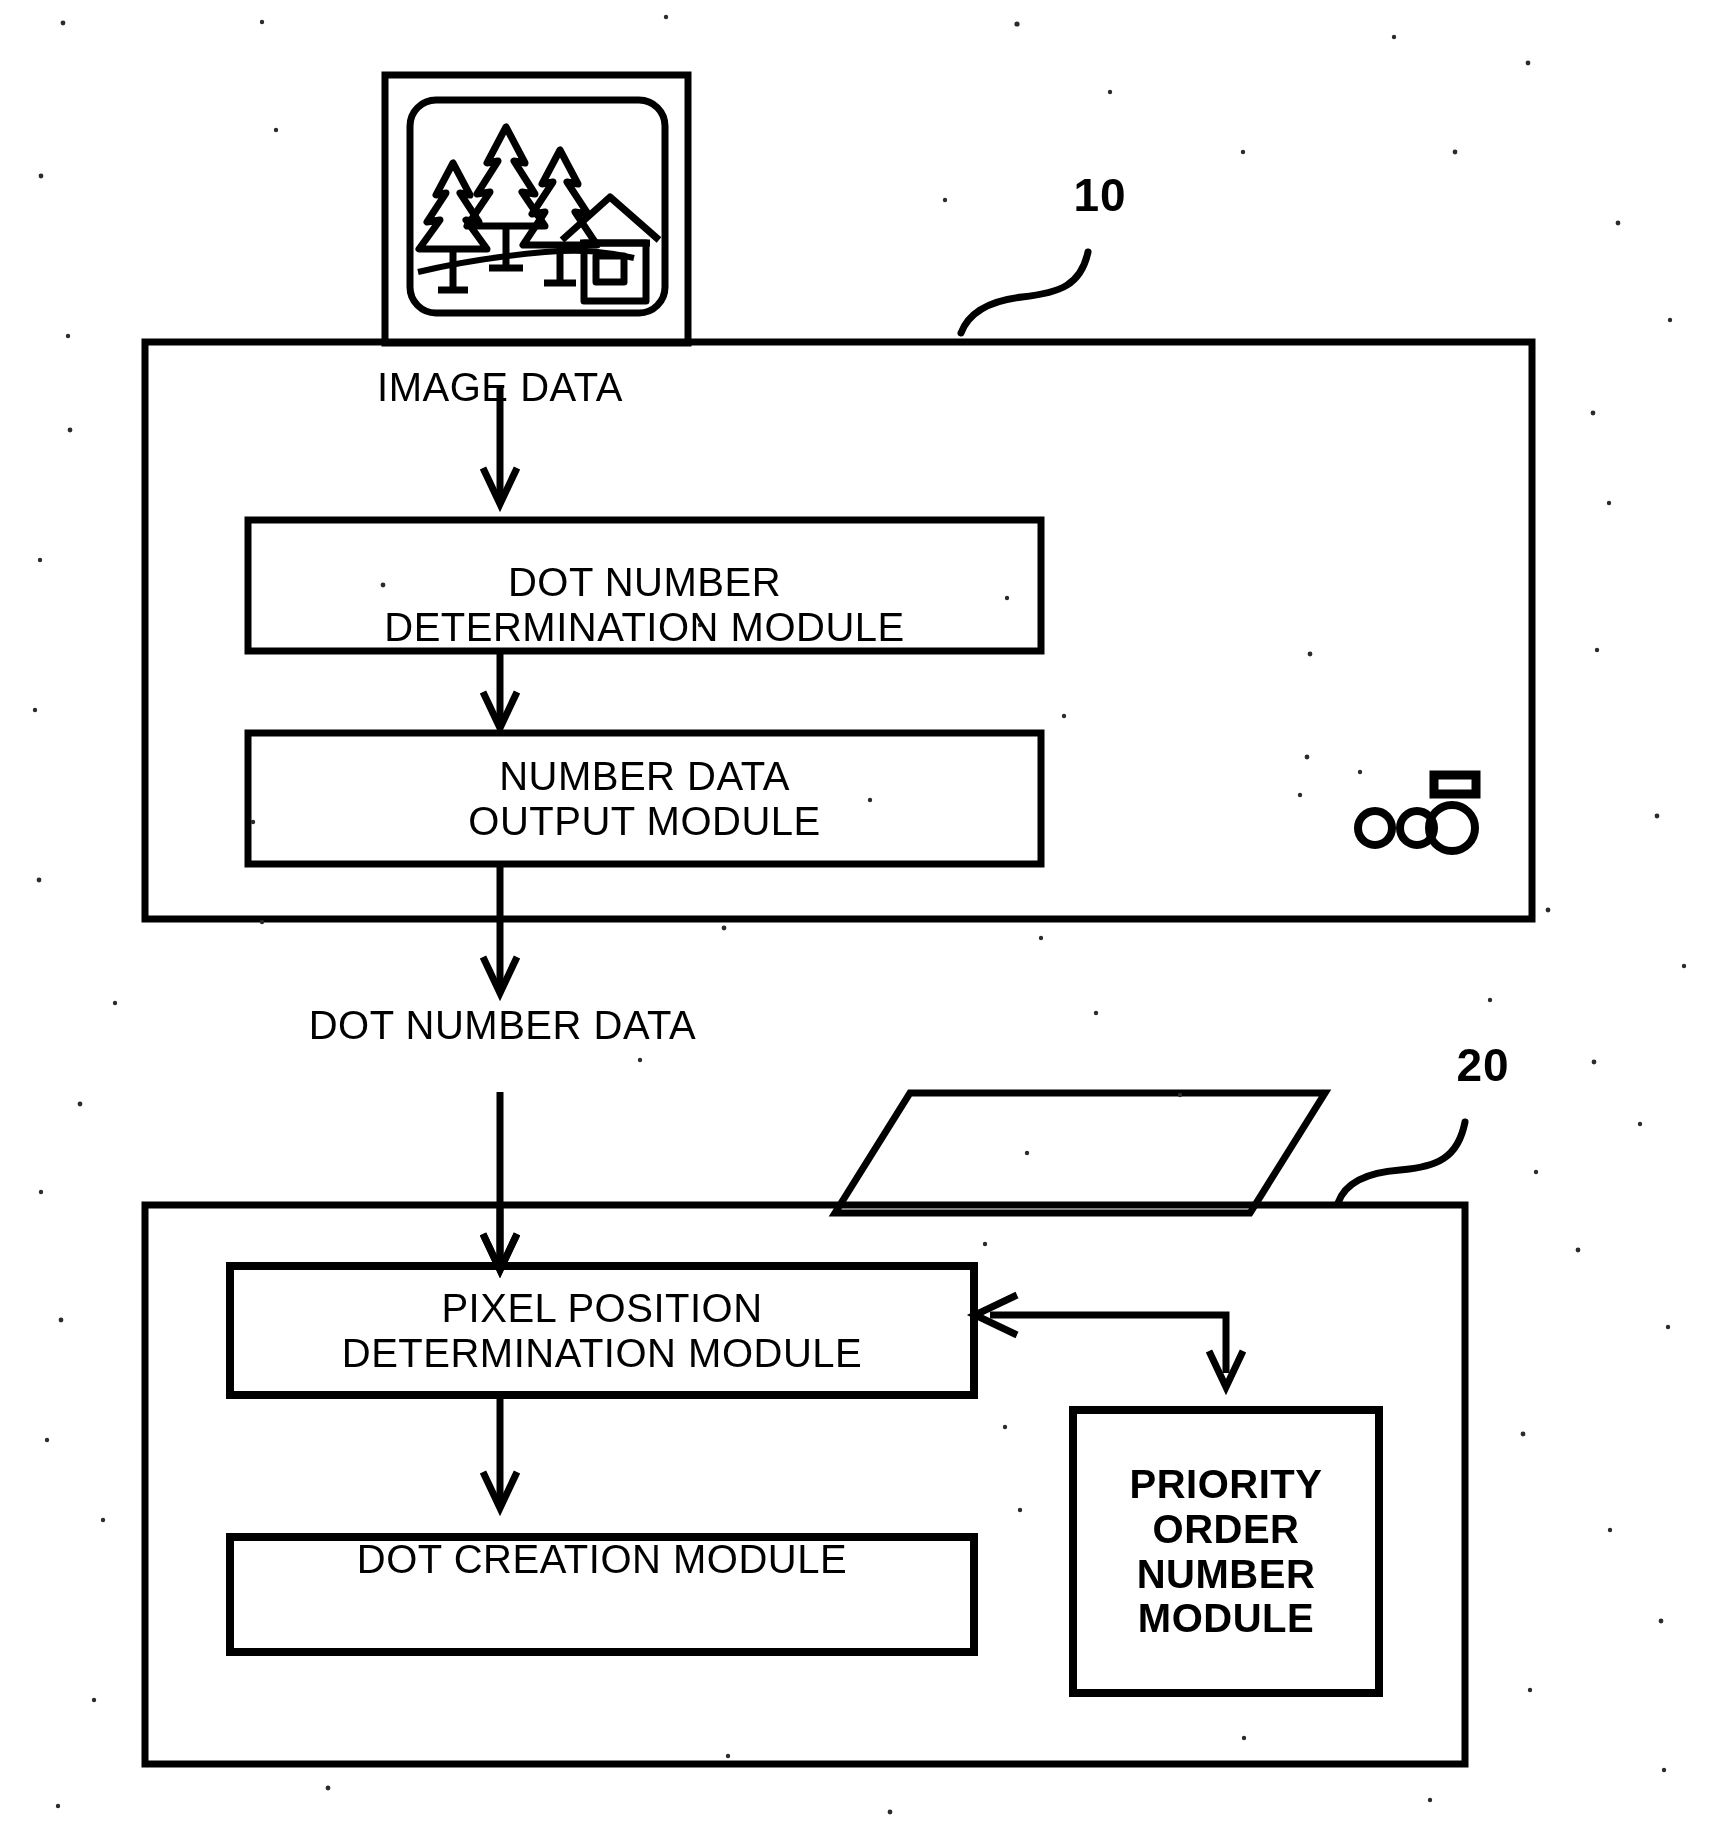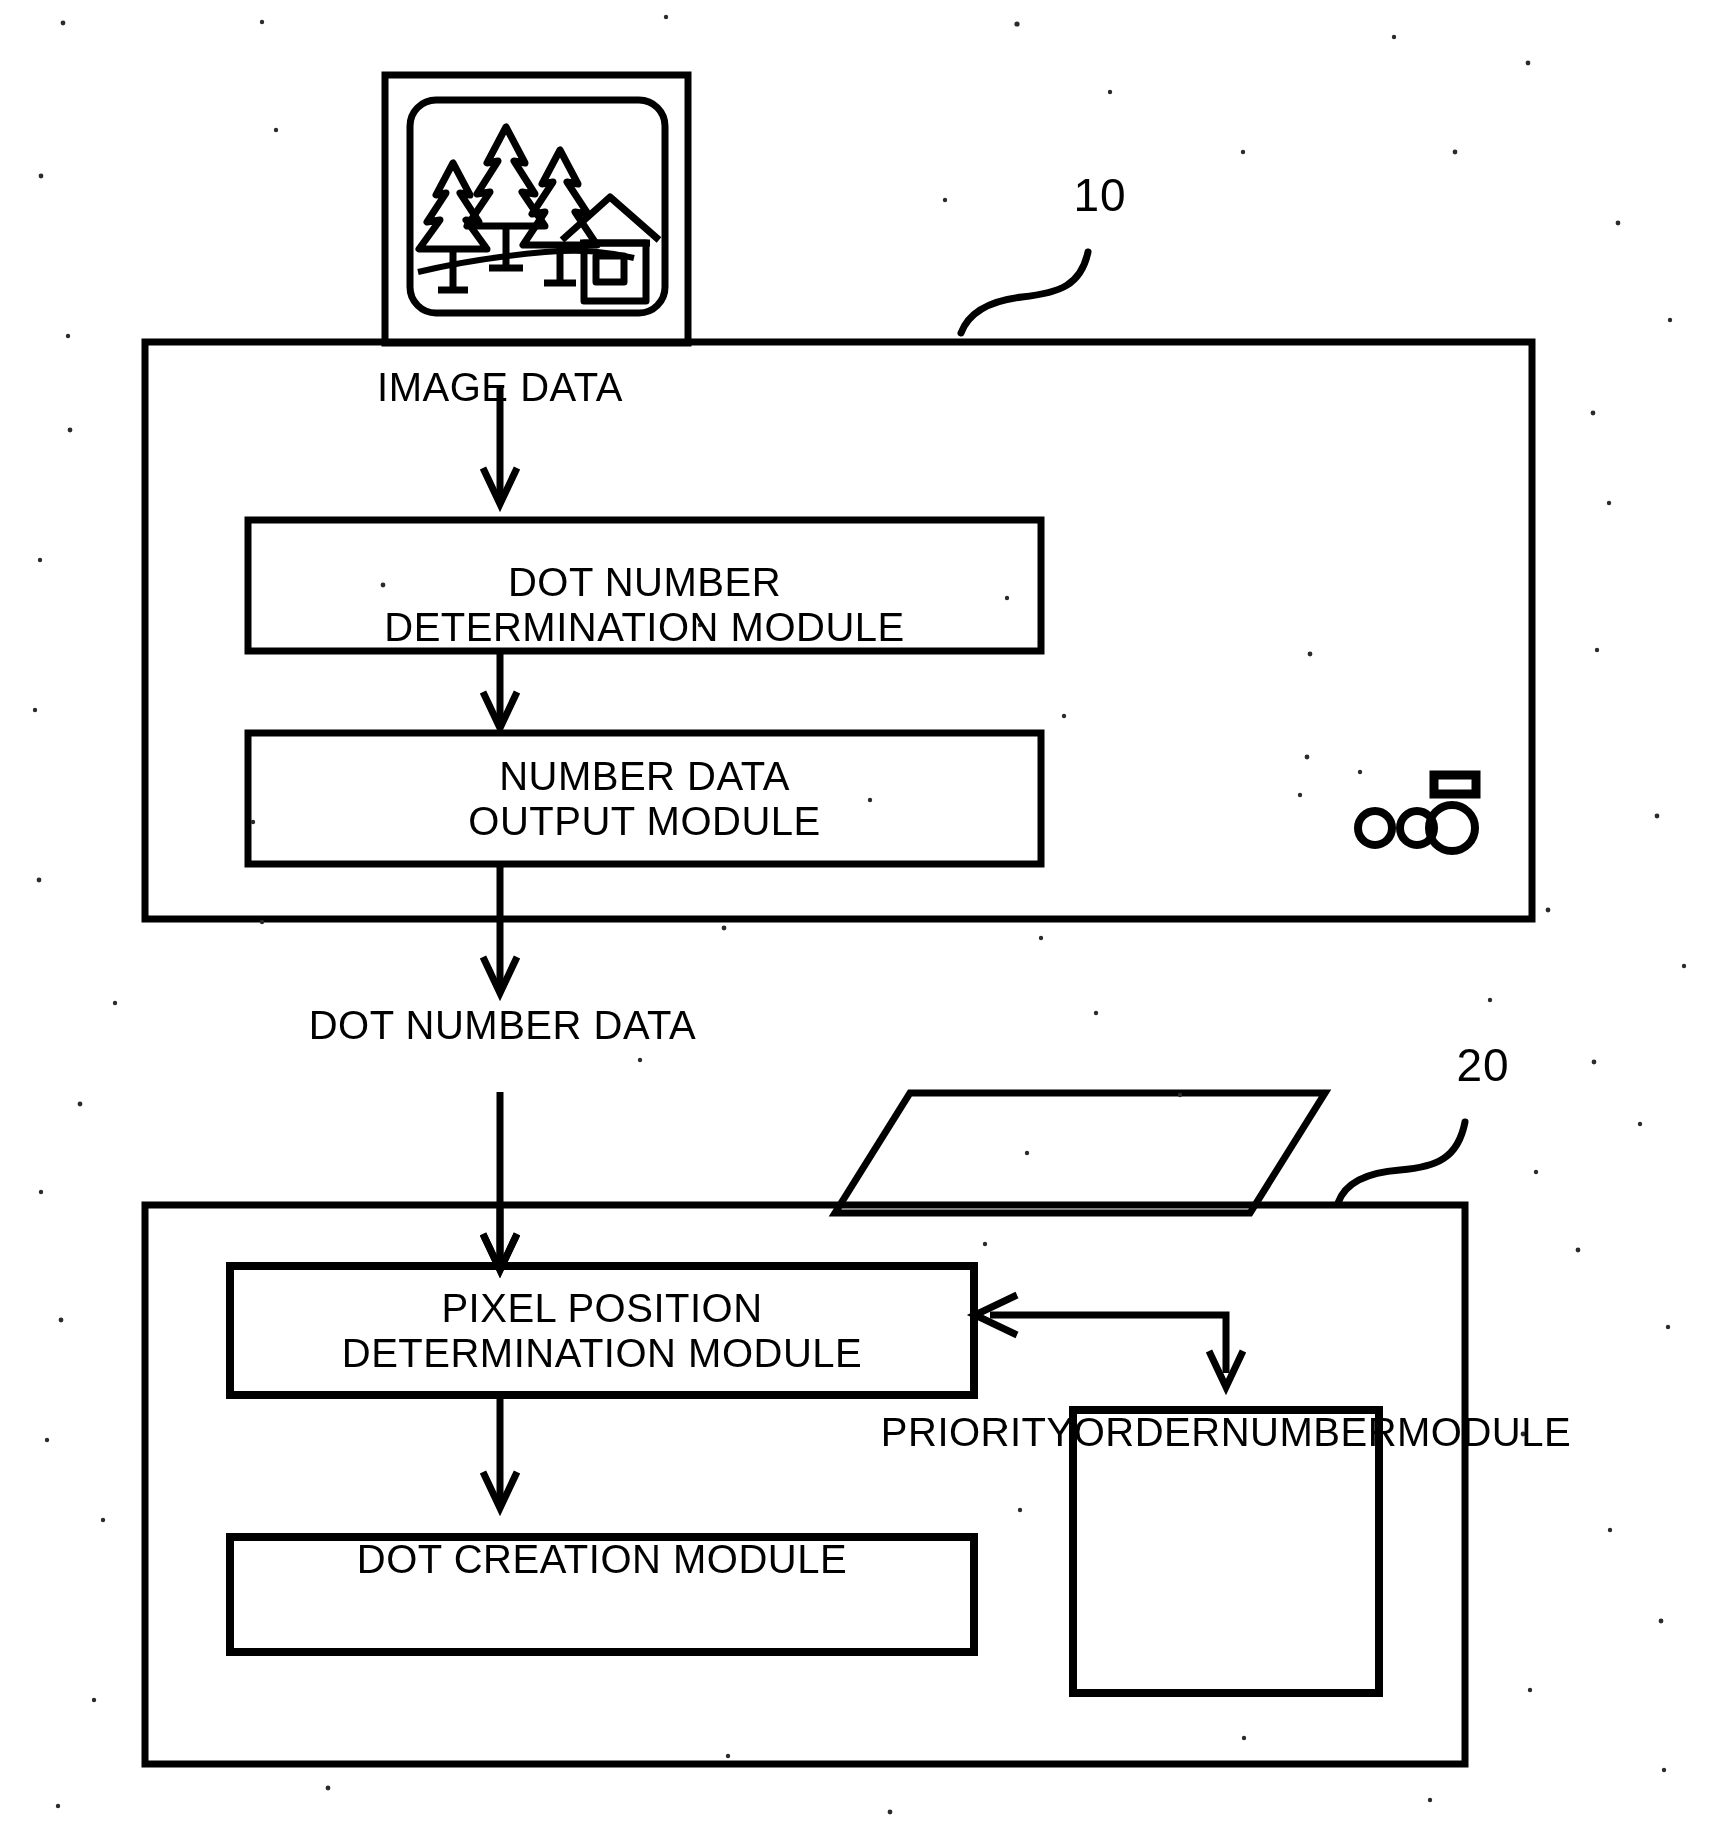--- a/index.html
+++ b/index.html
@@ -35,20 +35,21 @@
   }
   .flow-label {
     font-size: 40px;
   }
   .module-label {
     font-size: 40px;
   }
   .ref-num {
     font-size: 46px;
     letter-spacing: 1px;
+    font-weight: bold;
   }
 </style>
 </head>
 <body>
 
 <div id="canvas">
 
   <svg id="svg-layer" viewBox="0 0 1726 1846">
     <defs>
       <g id="arrowhead-down">
@@ -226,20 +227,20 @@
 
   <div style="position:absolute; left:230px; top:1266px; width:744px; height:129px; display:flex; flex-direction:column; align-items:center; justify-content:center;">
     <div class="lbl module-label" style="position:static;">PIXEL POSITION</div>
     <div class="lbl module-label" style="position:static;">DETERMINATION MODULE</div>
   </div>
 
   <div style="position:absolute; left:230px; top:1537px; width:744px; height:115px; display:flex; align-items:flex-start; justify-content:center;">
     <div class="lbl module-label" style="position:static;">DOT CREATION MODULE</div>
   </div>
 
-  <div style="position:absolute; left:1073px; top:1410px; width:306px; height:283px; display:flex; flex-direction:row; align-items:flex-start; justify-content:center;">
+  <div style="position:absolute; left:1073px; top:1410px; width:306px; height:283px; display:flex; flex-direction:column; align-items:center; justify-content:center;font-weight:bold;">
     <div class="lbl module-label" style="position:static;">PRIORITY</div>
     <div class="lbl module-label" style="position:static;">ORDER</div>
     <div class="lbl module-label" style="position:static;">NUMBER</div>
     <div class="lbl module-label" style="position:static;">MODULE</div>
   </div>
 
 </div>
 
 </body></html>

